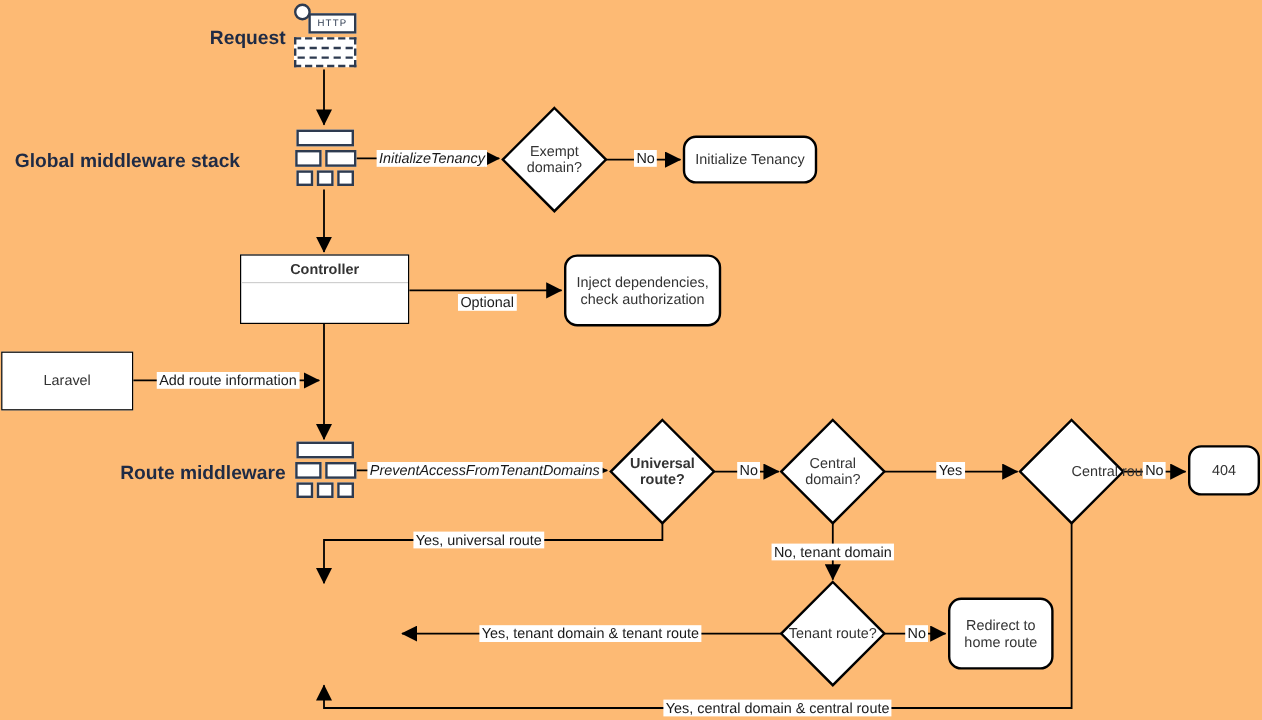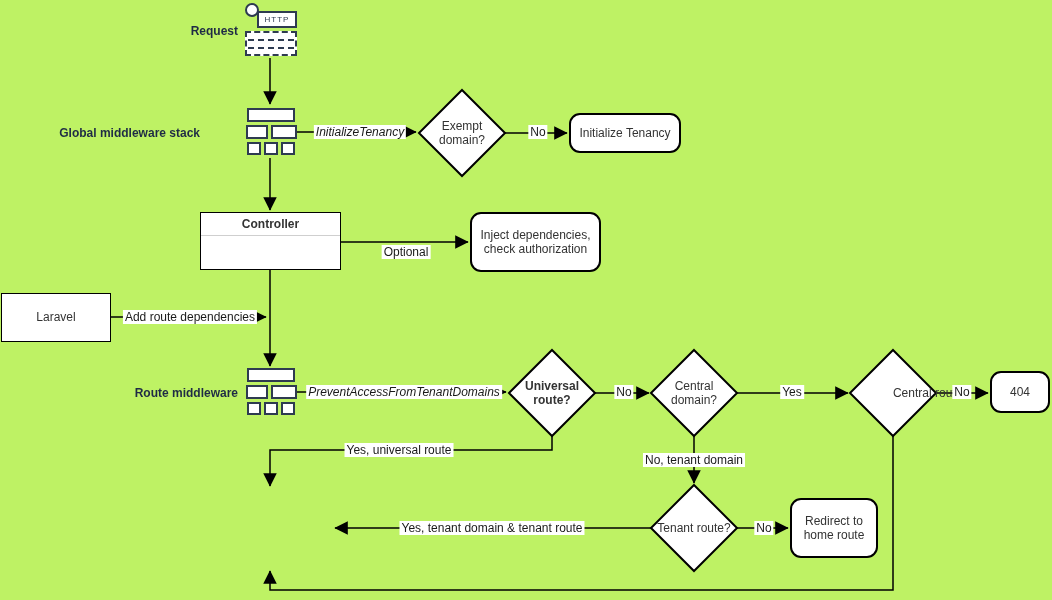--- a/index.html
+++ b/index.html
@@ -9,21 +9,21 @@
     --stroke:#000000;
   }
   *{margin:0;padding:0;box-sizing:border-box;}
   body{
     font-family:"Liberation Sans", sans-serif;
     background:#ffffff;
   }
   .canvas{
     position:relative;
     width:1052px;height:600px;
-    background:#bef264;
+    background:#fdba74;
     overflow:hidden;
   }
   .edges{position:absolute;left:0;top:0;z-index:1;}
   
   .shape{
     position:absolute;z-index:2;
     display:flex;align-items:center;justify-content:center;
     text-align:center;background:#fff;
     font-size:12px;line-height:1.18;color:var(--shape-text);
   }
@@ -37,21 +37,21 @@
   .uml .uml-body{height:33px;display:flex;align-items:center;justify-content:center;}
   
   .dtext{
     position:absolute;z-index:3;width:82px;
     transform:translate(-50%,-50%);
     text-align:center;font-size:12px;line-height:1.2;color:var(--shape-text);
   }
   
   .hdr{
     position:absolute;z-index:3;
-    font-weight:bold;font-size:12px;color:var(--label-navy);
+    font-weight:bold;font-size:16px;color:var(--label-navy);
     white-space:nowrap;text-align:right;
   }
   
   .elbl{
     position:absolute;z-index:4;
     transform:translate(-50%,-50%);
     background:#ffffff;padding:0 2px;
     font-size:12px;color:#1a1a1a;white-space:nowrap;
   }
   .elbl.it{font-style:italic;}
@@ -181,23 +181,24 @@
 
   <div class="dtext" style="left:462px;top:133px;">Exempt domain?</div>
   <div class="dtext" style="left:552px;top:393px;font-weight:bold;">Universal route?</div>
   <div class="dtext" style="left:694px;top:393px;">Central domain?</div>
   <div class="dtext" style="left:928px;top:393px;text-align:right;">Central route?</div>
   <div class="dtext" style="left:694px;top:528px;">Tenant route?</div>
 
   <div class="elbl it" style="left:360px;top:132px;">InitializeTenancy</div>
   <div class="elbl" style="left:538px;top:132px;">No</div>
   <div class="elbl" style="left:406px;top:252px;">Optional</div>
-  <div class="elbl" style="left:190px;top:317px;">Add route dependencies</div>
+  <div class="elbl" style="left:190px;top:317px;">Add route information</div>
   <div class="elbl it" style="left:404px;top:392px;">PreventAccessFromTenantDomains</div>
   <div class="elbl" style="left:624px;top:392px;">No</div>
   <div class="elbl" style="left:792px;top:392px;">Yes</div>
   <div class="elbl" style="left:962px;top:392px;">No</div>
   <div class="elbl" style="left:399px;top:450px;">Yes, universal route</div>
   <div class="elbl" style="left:694px;top:460px;">No, tenant domain</div>
   <div class="elbl" style="left:492px;top:528px;">Yes, tenant domain &amp; tenant route</div>
   <div class="elbl" style="left:764px;top:528px;">No</div>
+  <div class="elbl" style="left:648px;top:590px;">Yes, central domain &amp; central route</div>
 
 </div>
 
 </body></html>

